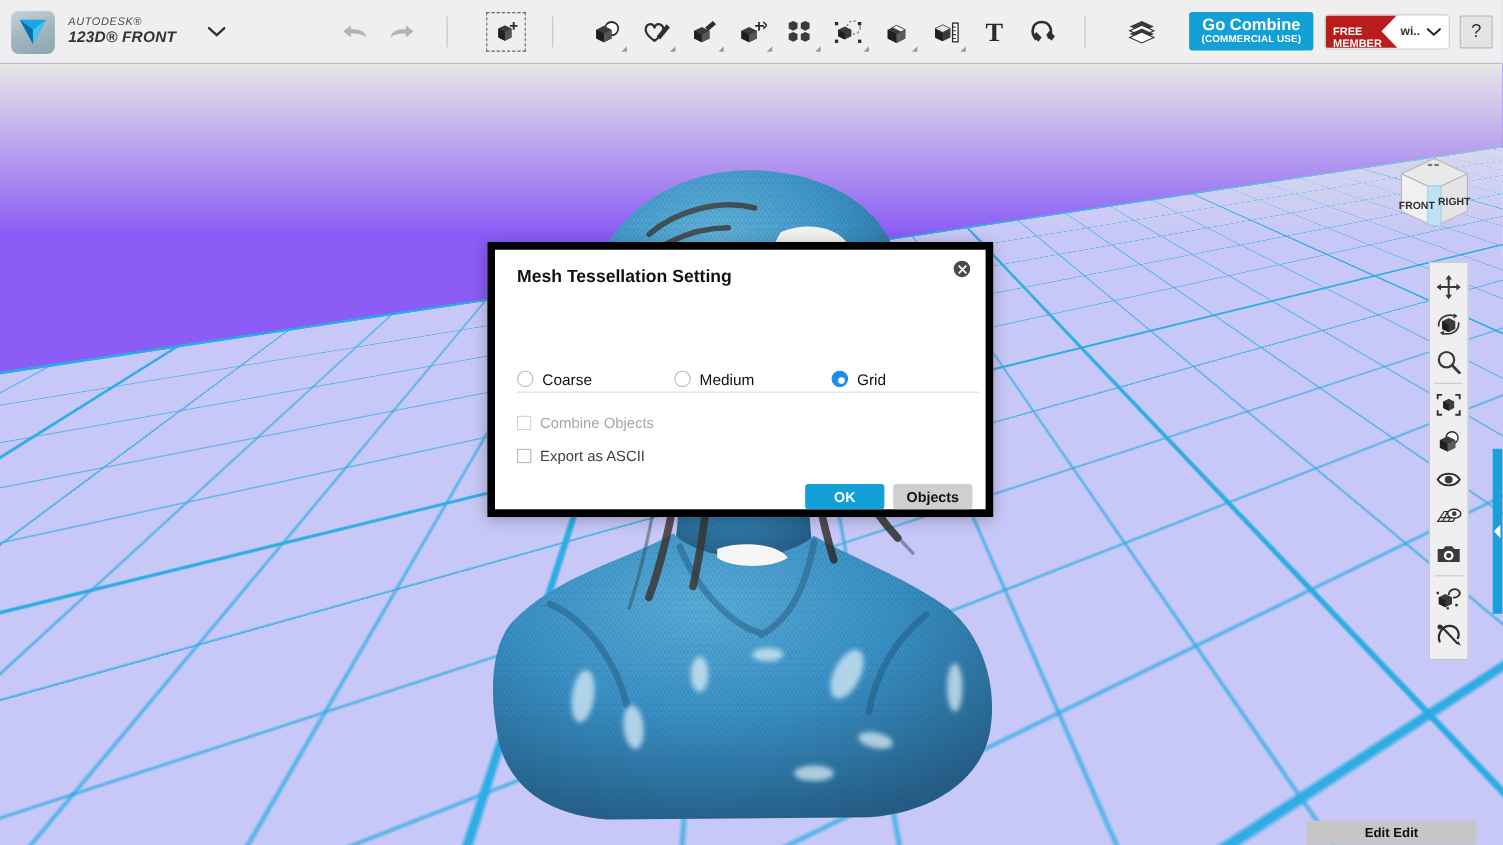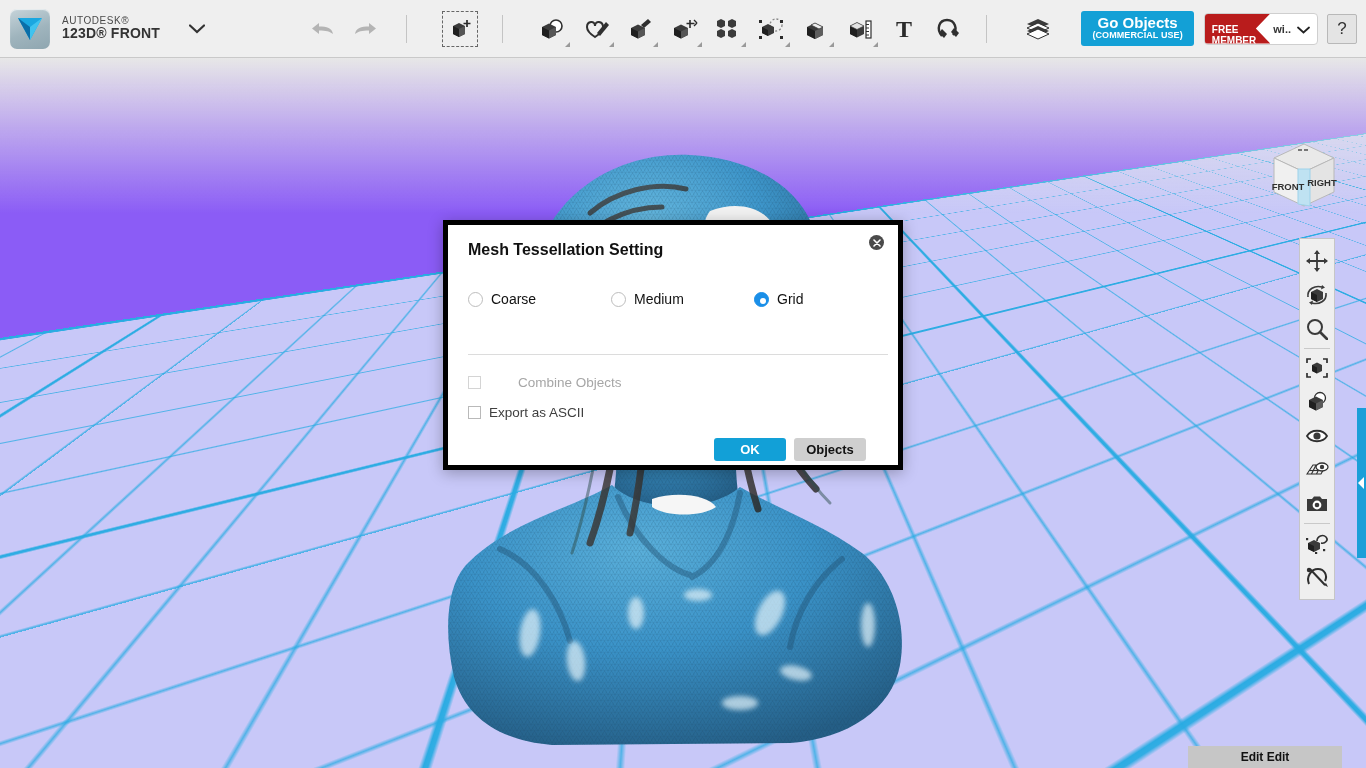--- a/index.html
+++ b/index.html
@@ -19,21 +19,21 @@
     display: flex; align-items: center;
   }
   .brand { display: flex; align-items: center; padding-left: 10px; }
   .brand-logo {
     width: 40px; height: 40px; border-radius: 7px;
     background: linear-gradient(160deg, #c6d4da 0%, #9fb4bd 55%, #8fa6b0 100%);
     position: relative; flex: none;
     box-shadow: inset 0 1px 1px rgba(255,255,255,.7);
   }
   .brand-logo svg { position: absolute; left: 7px; top: 7px; }
-  .brand-text { margin-left: 12px; line-height: 1.12; }
+  .brand-text { margin-left: 12px; line-height: 1.12; font-style: italic; }
   .brand-top { font-size: 10px; letter-spacing: .55px; color: #4a4a4a; }
   .brand-bot { font-size: 14px; font-weight: bold; letter-spacing: .2px; color: #333; }
   .brand-caret {
     margin-left: 26px; width: 22px; height: 22px;
     display: flex; align-items: center; justify-content: center;
     cursor: pointer;
   }
 
   .tb-group { display: flex; align-items: center; }
   .tb-btn {
@@ -156,70 +156,70 @@
     background: #c6c6c6; color: #111; font-size: 12px; font-weight: bold;
     text-align: center; padding: 4px 0 5px; cursor: pointer;
   }
 
   
   .dlg-shadow {
     position: absolute; left: 443px; top: 220px;
     width: 460px; height: 250px;
     background: #fff;
     box-shadow: 0 3px 14px rgba(0,0,0,.28);
-    border: 5px solid #000000;
+    border: 7px solid #000000;
   }
   .dlg-title {
     position: absolute; left: 20px; top: 16px;
     font-size: 16px; font-weight: bold; color: #111;
   }
   .dlg-close {
     position: absolute; right: 14px; top: 10px;
     width: 15px; height: 15px; border-radius: 50%;
     background: #4a4a4a; color: #fff;
     font-size: 10px; font-weight: bold;
     display: flex; align-items: center; justify-content: center;
     cursor: pointer; line-height: 1;
   }
   .radio-row {
     position: absolute; left: 20px; top: 66px; width: 420px;
     display: flex;
   }
-  .radio-item { display: flex; align-items: flex-end; cursor: pointer; }
+  .radio-item { display: flex; align-items: flex-start; cursor: pointer; margin-top: 44px; }
   .radio-item:nth-child(1) { width: 143px; }
   .radio-item:nth-child(2) { width: 143px; }
   .rdo {
     width: 15px; height: 15px; border-radius: 50%;
     border: 1px solid #bdbdbd; background: #fff; flex: none;
     position: relative;
   }
   .rdo.on { background: #1a8fe8; border-color: #1a8fe8; }
   .rdo.on::after {
     content: ""; position: absolute; left: 4.5px; top: 4.5px;
     width: 6px; height: 6px; border-radius: 50%; background: #fff;
   }
   .rdo-lbl { margin-left: 8px; font-size: 14px; color: #111; }
 
   .dlg-hr {
     position: absolute; left: 20px; top: 129px;
     width: 420px; height: 1px; background: #dcdcdc;
   }
 
   .chk-row { position: absolute; left: 20px; display: flex; align-items: center; }
-  .chk-row.r1 { top: 150px; gap: 29px; }
+  .chk-row.r1 { top: 150px; }
   .chk-row.r2 { top: 180px; }
   .chk {
     width: 13px; height: 13px; background: #fff;
     border: 1px solid #b9b9b9; flex: none;
   }
   .chk.dim { border-color: #d4d4d4; }
   .chk-lbl { margin-left: 8px; font-size: 13.5px; color: #404040; }
   .chk-lbl.dim { color: #a6a6a6; }
 
-  .dlg-btns { position: absolute; right: 32px; top: 213px; display: flex; gap: 8px; }
+  .dlg-btns { position: absolute; right: 12px; top: 213px; display: flex; gap: 8px; }
   .btn {
     height: 23px; min-width: 72px; border-radius: 3px;
     font-size: 13px; font-weight: bold;
     display: flex; align-items: center; justify-content: center;
     cursor: pointer; padding: 0 12px;
   }
   .btn-ok { background: #12a0d7; color: #fff; }
   .btn-cancel { background: #cfcfcf; color: #111; }
 </style>
 </head>
@@ -392,21 +392,21 @@
         <polygon points="4,12 15,7 26,12 15,17" fill="#fff" stroke="#2f2f2f" stroke-width="1"></polygon>
         <polygon points="4,15 15,10 26,15 15,20" fill="#3b3b3b"></polygon>
         <polygon points="4,18 15,13 26,18 15,23" fill="#fff" stroke="#2f2f2f" stroke-width="1"></polygon>
       </g>
     </svg>
   </div>
 
   <div style="flex:1"></div>
 
   <div class="gopremium">
-    <div class="gp-1">Go Objects</div>
+    <div class="gp-1">Go Combine</div>
     <div class="gp-2">(COMMERCIAL USE)</div>
   </div>
 
   <div class="memberbox">
     <div class="mb-badge">
       <span class="mb-b1">FREE</span>
       <span class="mb-b2">MEMBER</span>
     </div>
     <span class="mb-user">wi..</span>
     <span class="mb-caret">

